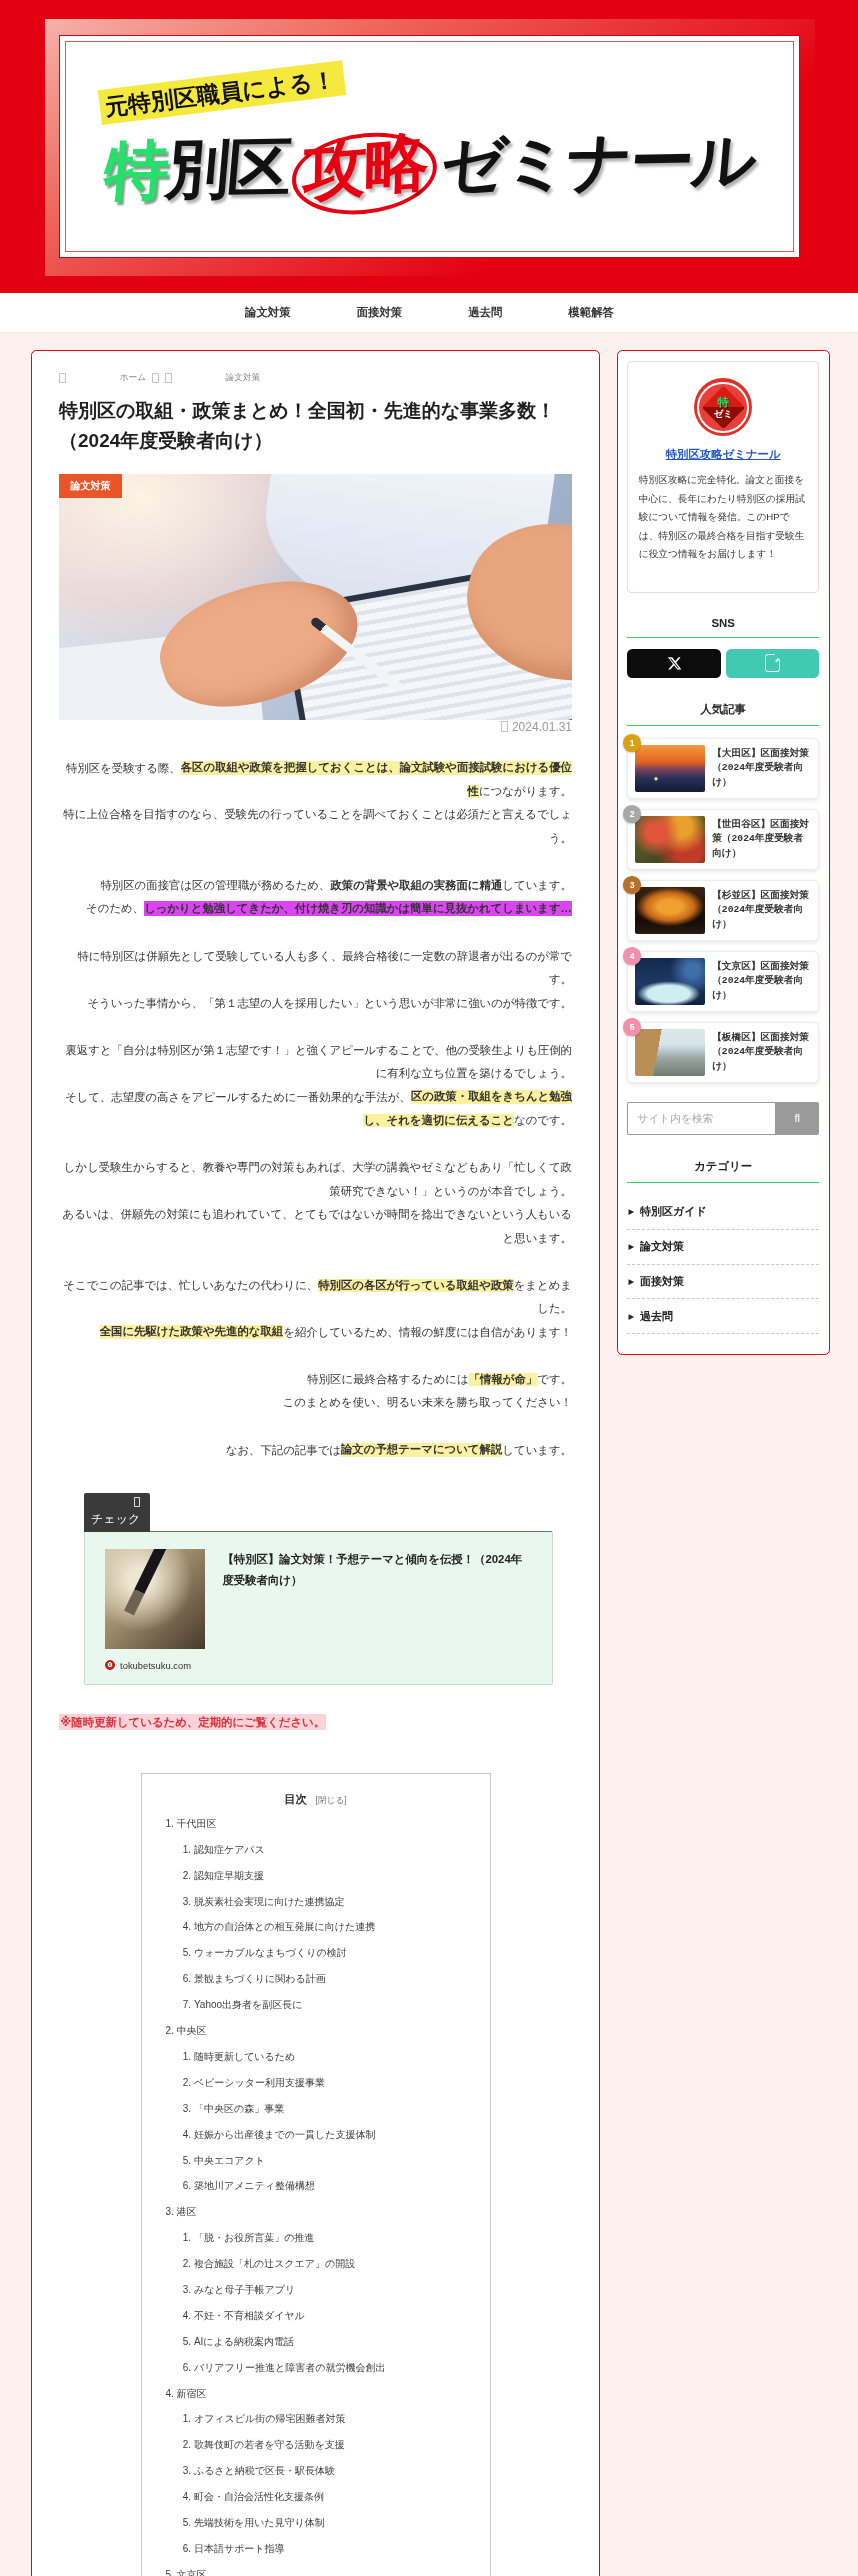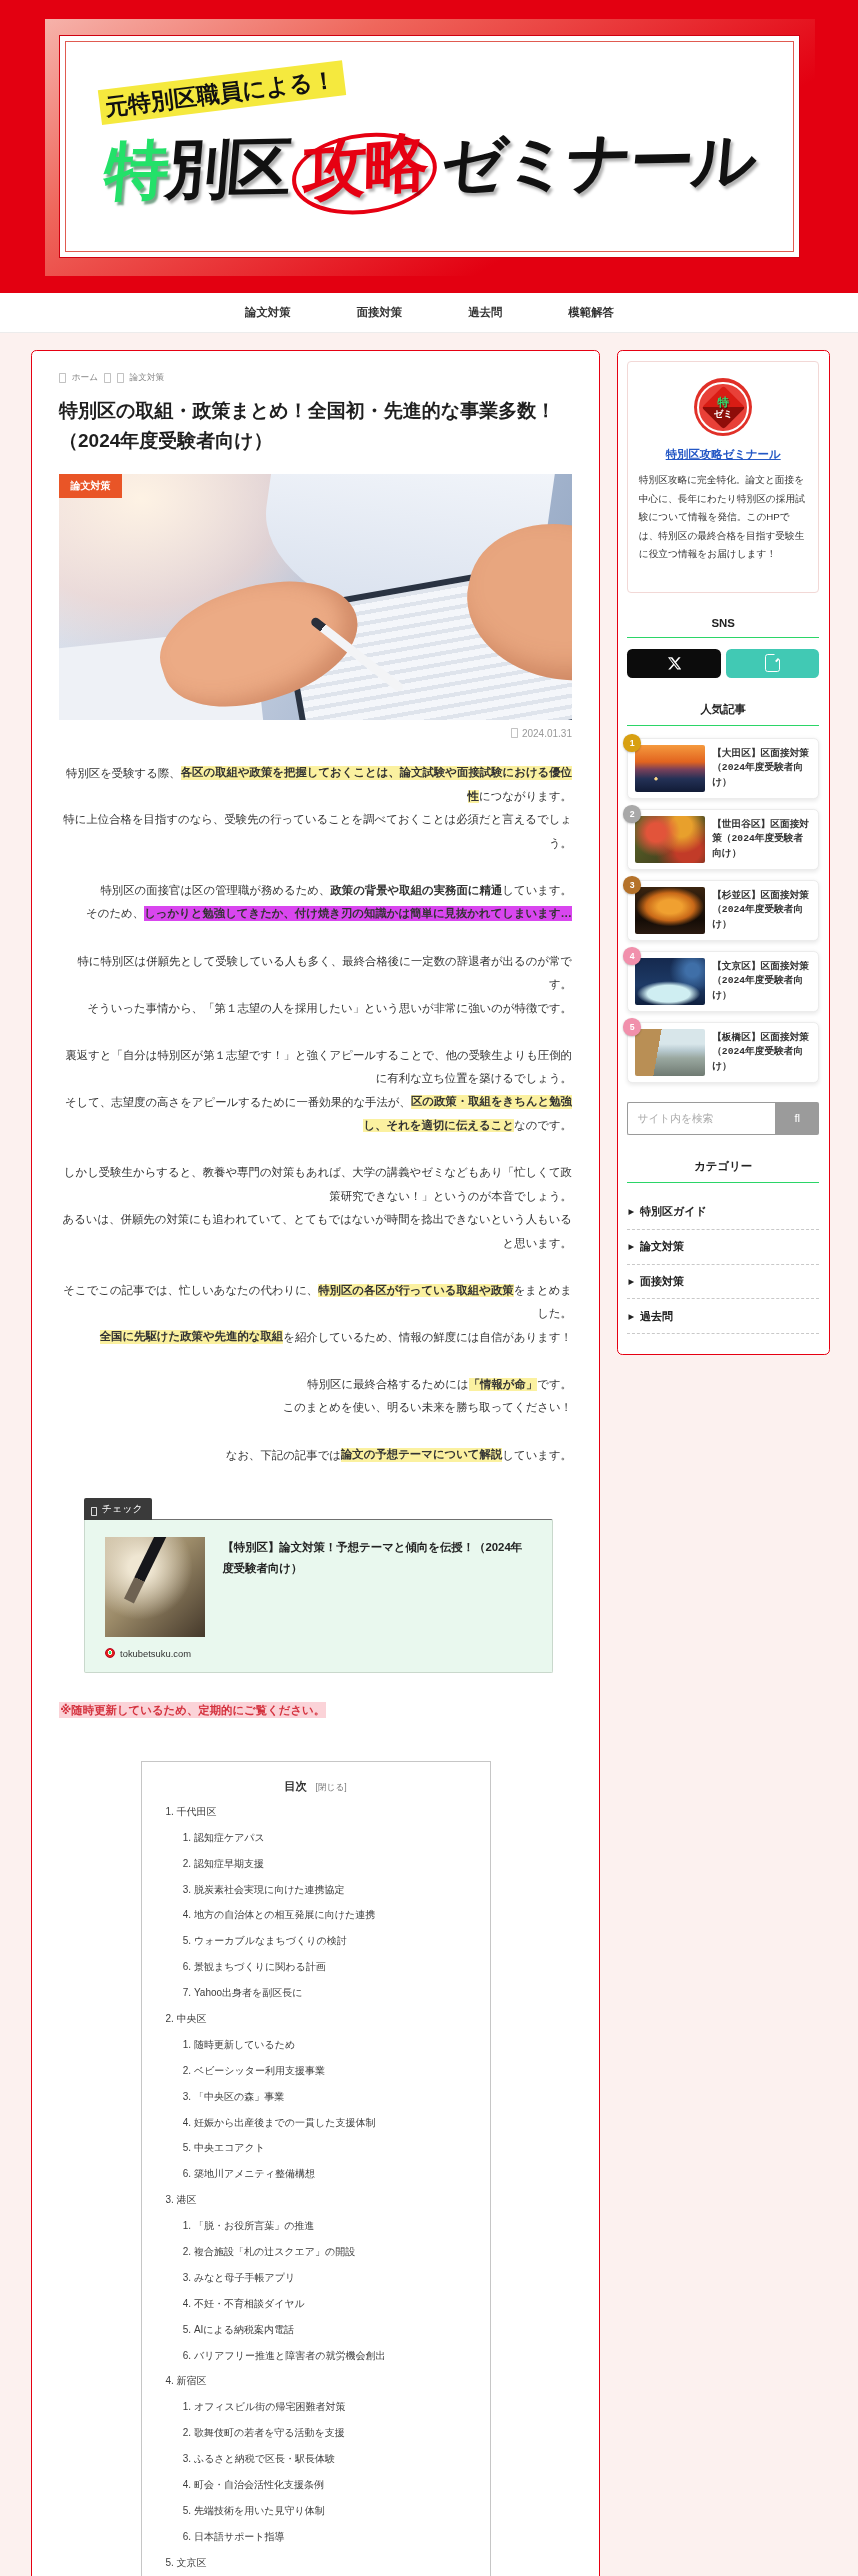--- a/index.html
+++ b/index.html
@@ -24,52 +24,52 @@
   .nav a{font-size:11.4px;font-weight:700;color:#333;text-decoration:none;cursor:pointer;}
 
   
   .content{display:flex;align-items:flex-start;gap:16.7px;padding:16.7px 29px 0 31px;}
   .main-card{width:569px;box-sizing:border-box;background:#fff;border:1.3px solid #e60012;border-radius:5.3px;padding:21.4px 27px 53px;}
   .sidebar{width:213px;box-sizing:border-box;background:#fff;border:1.3px solid #e60012;border-radius:5.3px;padding:10.7px 9.4px 20px;}
 
   
   .breadcrumb{font-size:8.7px;color:#888;display:flex;align-items:center;gap:6px;}
   .tofu{display:inline-block;width:4.7px;height:8.7px;border:0.7px solid #c2c2c2;border-radius:0.7px;}
-  .crumb{cursor:pointer;}
+  .crumb{cursor:pointer;margin-left:48px;}
   .post-title{margin:12px 0 0;font-size:19px;line-height:1.58;font-weight:800;color:#1f1f1f;}
 
   
   .feature{position:relative;margin-top:17.4px;height:246px;overflow:hidden;
     background:
       radial-gradient(ellipse 288px 221px at 16% 10%,rgba(255,243,228,.97),rgba(255,213,198,.45) 48%,rgba(255,213,198,0) 72%),
       linear-gradient(118deg,#e3e7ef 0%,#ccd4e3 32%,#aebdd4 62%,#8ea2bf 100%);}
   .shape{position:absolute;}
   .doc{right:-20px;bottom:-27px;width:288px;height:154px;background:
       repeating-linear-gradient(0deg,#dfe4ec 0 4px,#f4f6fa 4px 10.7px);
       transform:rotate(-10deg);border:6.7px solid #2a3342;border-radius:4px;}
   .notebook{left:-20px;bottom:-33px;width:221px;height:114px;background:#eef1f6;transform:rotate(-6deg);border-radius:5.3px;box-shadow:0 -2.7px 0 #cfd6e2 inset;}
   .hand1{left:100px;bottom:20px;width:201px;height:114px;background:#ecab85;border-radius:45% 55% 50% 50%;transform:rotate(-18deg);box-shadow:inset -12px -8px 20px rgba(160,80,50,.35);}
   .hand2{left:408px;bottom:40px;width:201px;height:154px;background:#e8a67f;border-radius:50% 45% 55% 50%;transform:rotate(12deg);box-shadow:inset -13.4px -9.4px 23px rgba(160,80,50,.35);}
   .sleeve{right:27px;top:-27px;width:281px;height:174px;background:linear-gradient(180deg,#f2f5fa,#d9e1ee);border-radius:0 0 45% 55%;transform:rotate(8deg);}
   .pen{left:241px;bottom:60px;width:114px;height:9.4px;background:linear-gradient(90deg,#2a2f3a 0 12%,#f3f4f6 12%);border-radius:4.7px;transform:rotate(38deg);}
   .cat-badge{position:absolute;top:0;left:0;background:#e95527;color:#fff;font-size:10px;font-weight:700;padding:5.3px 11.4px;}
 
-  .date-row{margin-top:8px;text-align:right;font-size:10px;color:#999;display:flex;justify-content:flex-end;align-items:center;gap:4px;}
+  .date-row{text-align:right;font-size:12px;color:#999;display:flex;justify-content:flex-end;align-items:center;gap:4px;}
 
   
   .article-body{margin-top:23px;font-size:11.4px;color:#333;line-height:2.05;}
   .p-group{margin:0 0 24px;text-align:right;}
   .p-group p{margin:0;}
   .seg-b{font-weight:700;}
   .seg-y{font-weight:700;background:linear-gradient(transparent 6%,#fbf1a0 6%);padding:1.3px 0;}
   .seg-r{font-weight:700;background:#d946ef;padding:1.3px 0;}
 
   
   .blogcard-wrap{margin:31px 0 0 25.4px;width:469px;}
-  .bc-label{display:inline-flex;align-items:flex-end;gap:4.7px;background:#3a3a3a;color:#fff;font-size:10px;padding:4px 9.4px 4px 6.7px;border-radius:2px 2px 0 0;position:relative;z-index:1;}
+  .bc-label{display:inline-flex;align-items:flex-end;gap:4.7px;background:#3a3a3a;color:#fff;font-size:12px;padding:4px 9.4px 4px 6.7px;border-radius:2px 2px 0 0;position:relative;z-index:1;flex-direction:column;}
   .bc-label .tofu{border-color:#dcdcdc;width:4px;height:7.4px;}
   .blogcard{background:#e9f8ee;border:0.7px solid #c9d8cc;border-top:1.3px solid #707070;border-radius:0 2px 2px 2px;padding:17.4px 20px 13.4px;margin-top:-1.3px;cursor:pointer;}
   .bc-flex{display:flex;gap:17px;}
   .bc-thumb{flex:none;width:100px;height:100px;background:
       radial-gradient(circle at 35% 30%,#efe6d2 0 12%,rgba(239,230,210,0) 55%),
       linear-gradient(135deg,#cdbfa4 0%,#9b8a68 45%,#45392b 100%);position:relative;overflow:hidden;}
   .bc-thumb::after{content:"";position:absolute;left:36px;top:-12px;width:10.7px;height:80px;background:linear-gradient(180deg,#16161a 0 70%,#6e6252 70%);transform:rotate(26deg);}
   .bc-title{font-size:11.4px;font-weight:700;color:#222;line-height:1.8;}
   .bc-desc{margin-top:8px;font-size:9px;color:#555;line-height:1.95;}
   .bc-domain{margin-top:10.7px;display:flex;align-items:center;gap:4.7px;font-size:9.4px;color:#333;}

